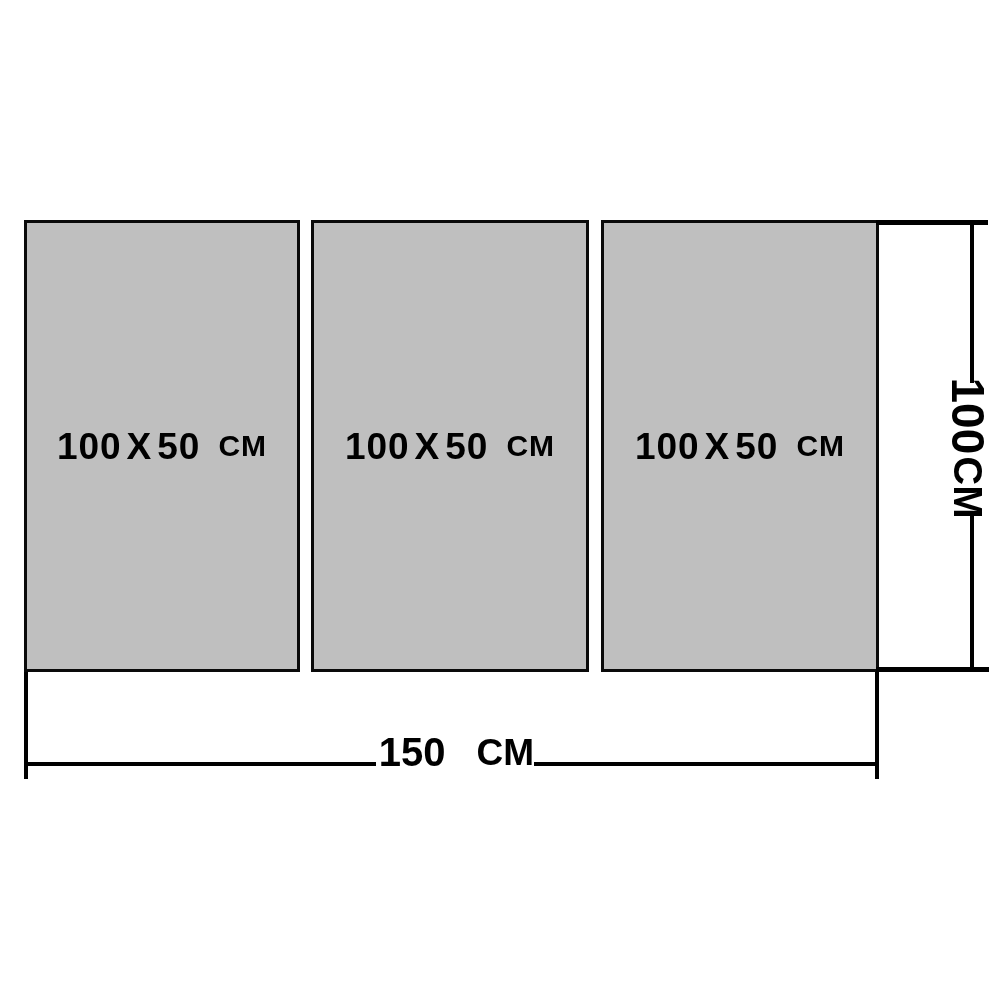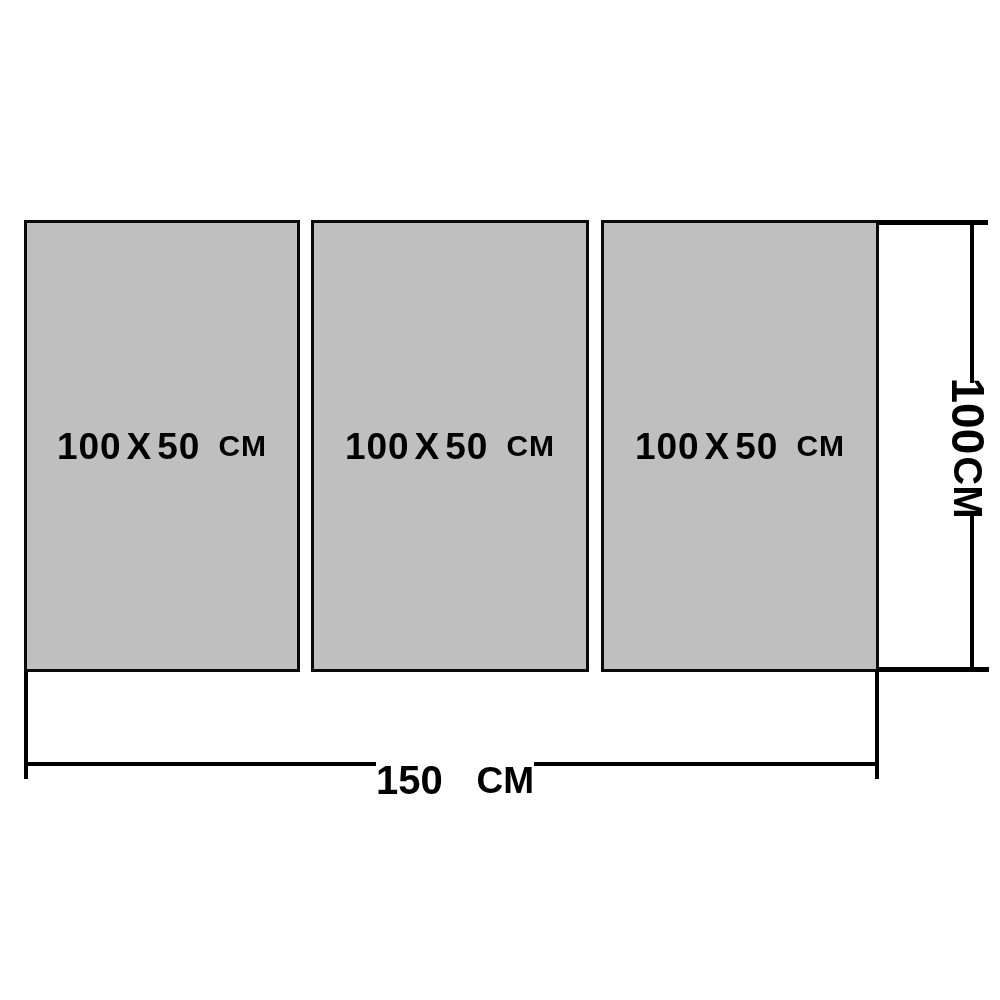--- a/index.html
+++ b/index.html
@@ -79,29 +79,30 @@
     font-size: 46px;
     line-height: 1;
   }
   .height-dim-label .unit {
     font-size: 40px;
     margin-left: 2px;
   }
   .width-dim-label {
     position: absolute;
     left: 376px;
-    top: 756px;
+    top: 728px;
     width: 158px;
     height: 48px;
     display: flex;
     align-items: center;
-    justify-content: space-between;
+    justify-content: flex-end;
     white-space: nowrap;
     font-size: 40px;
     line-height: 1;
+    gap: 20px;
   }
   .width-dim-label .unit {
     font-size: 37px;
     margin-left: 11px;
   }
 </style>
 </head>
 <body>
 
 <div class="stage">

